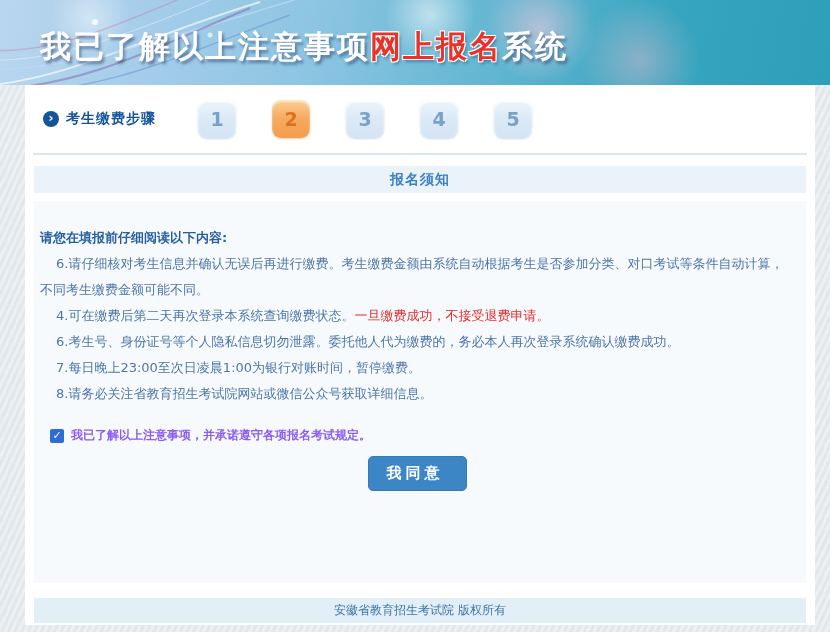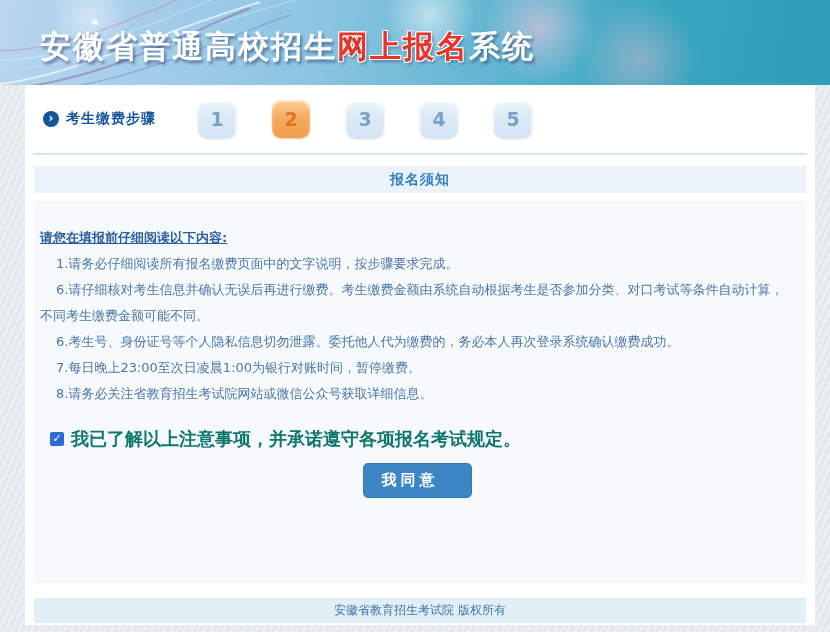--- a/index.html
+++ b/index.html
@@ -68,38 +68,38 @@
   .breadcrumb .bc-current { color:#f0560a; font-weight:bold; margin-left:4px; }
 
   
   .notice-title-bar {
     margin:11px 9px 0 9px; height:27px; line-height:27px; background:#ebf3fa;
     text-align:center; color:#3a80c4; font-size:14px; font-weight:bold; letter-spacing:1px;
   }
 
   
   .panel { margin:8px 9px 0 9px; height:382px; background:#f6fafd; padding:26px 12px 0 6px; }
-  .notice-intro { color:#2a5f9f; font-size:13px; font-weight:bold; line-height:22px;text-decoration:underline; }
+  .notice-intro { color:#2a5f9f; font-size:13px; font-weight:bold; line-height:22px; }
   .notice-items { margin-top:2px; }
   .notice-item { color:#4e76a6; font-size:13px; line-height:26px; text-indent:16px; }
   .notice-item .red { color:#e62b2b; }
 
   .agree-row { margin-top:20px; display:flex; align-items:center; gap:7px; padding-left:10px; }
   .checkbox {
     width:14px; height:14px; border-radius:2px; background:#2d6cd8;
     color:#fff; font-size:11px; line-height:14px; text-align:center; flex:0 0 14px;
     cursor:pointer;
   }
-  .agree-label { color:#0f766e; font-size:18px; font-weight:bold; }
+  .agree-label { color:#8b5cf6; font-size:12px; font-weight:bold; }
 
   .button-row { margin-top:12px; text-align:center; }
   .agree-button {
     display:inline-block; background:#3d86c6; border:1px solid #3579b6; border-radius:5px;
     color:#fff; font-size:15px; font-weight:bold; letter-spacing:4px;
-    padding:7px 32px 7px 18px; cursor:pointer;
+    padding:7px 22px 7px 18px; cursor:pointer;
     font-family:"DejaVu Sans","Liberation Sans",sans-serif;
   }
 
   
   .footer-bar {
     margin:15px 9px 0 9px; height:25px; line-height:25px; background:#e2eff7;
     text-align:center; color:#3d74a8; font-size:12px;
   }
 </style>
 </head>
@@ -114,21 +114,21 @@
       <path d="M-10,90 C90,85 160,45 250,8" fill="none" stroke="rgba(130,100,170,0.5)" stroke-width="2"></path>
       <path d="M-10,60 C60,62 140,30 230,-8" fill="none" stroke="rgba(255,255,255,0.4)" stroke-width="1"></path>
       <path d="M-10,95 C110,92 180,55 290,15" fill="none" stroke="rgba(90,140,200,0.45)" stroke-width="1.5"></path>
       <path d="M-10,50 C50,55 120,25 200,-10" fill="none" stroke="rgba(200,120,170,0.4)" stroke-width="1.5"></path>
       <circle cx="95" cy="22" r="3" fill="rgba(255,255,255,0.8)"></circle>
       <circle cx="160" cy="60" r="2" fill="rgba(255,255,255,0.7)"></circle>
       <circle cx="60" cy="48" r="2" fill="rgba(255,255,255,0.6)"></circle>
       <circle cx="210" cy="35" r="2.5" fill="rgba(255,255,255,0.65)"></circle>
     </svg>
     <div class="header-title">
-      <span>安徽省普通高校招生</span><span class="hl">网上报名</span><span>系统</span>
+      <span>我已了解以上注意事项</span><span class="hl">网上报名</span><span>系统</span>
     </div>
   </div>
 
   <div class="body-area">
     <div class="content">
 
       <div class="steps-row">
         <div class="steps-title">
           <span class="arrow-circle">›</span>
           <span class="steps-label">考生缴费步骤</span>
@@ -154,25 +154,25 @@
               <span class="step-num">5</span>
             </div>
 </div>
       </div>
 
       <div class="notice-title-bar">报名须知</div>
 
       <div class="panel">
         <div class="notice-intro">请您在填报前仔细阅读以下内容:</div>
         <div class="notice-items" id="notice-items">
-  <p class="notice-item"><span class="t">1.请务必仔细阅读所有报名缴费页面中的文字说明，按步骤要求完成。</span><span class="red"></span></p>
 
   <p class="notice-item"><span class="t">6.请仔细核对考生信息并确认无误后再进行缴费。考生缴费金额由系统自动根据考生是否参加分类、对口考试等条件自动计算，不同考生缴费金额可能不同。</span><span class="red"></span></p>
 
 
+  <p class="notice-item"><span class="t">4.可在缴费后第二天再次登录本系统查询缴费状态。</span><span class="red">一旦缴费成功，不接受退费申请。</span></p>
 
 
   <p class="notice-item"><span class="t">6.考生号、身份证号等个人隐私信息切勿泄露。委托他人代为缴费的，务必本人再次登录系统确认缴费成功。</span><span class="red"></span></p>
 
   <p class="notice-item"><span class="t">7.每日晚上23:00至次日凌晨1:00为银行对账时间，暂停缴费。</span><span class="red"></span></p>
 
   <p class="notice-item"><span class="t">8.请务必关注省教育招生考试院网站或微信公众号获取详细信息。</span><span class="red"></span></p>
 </div>
 
         <div class="agree-row">

